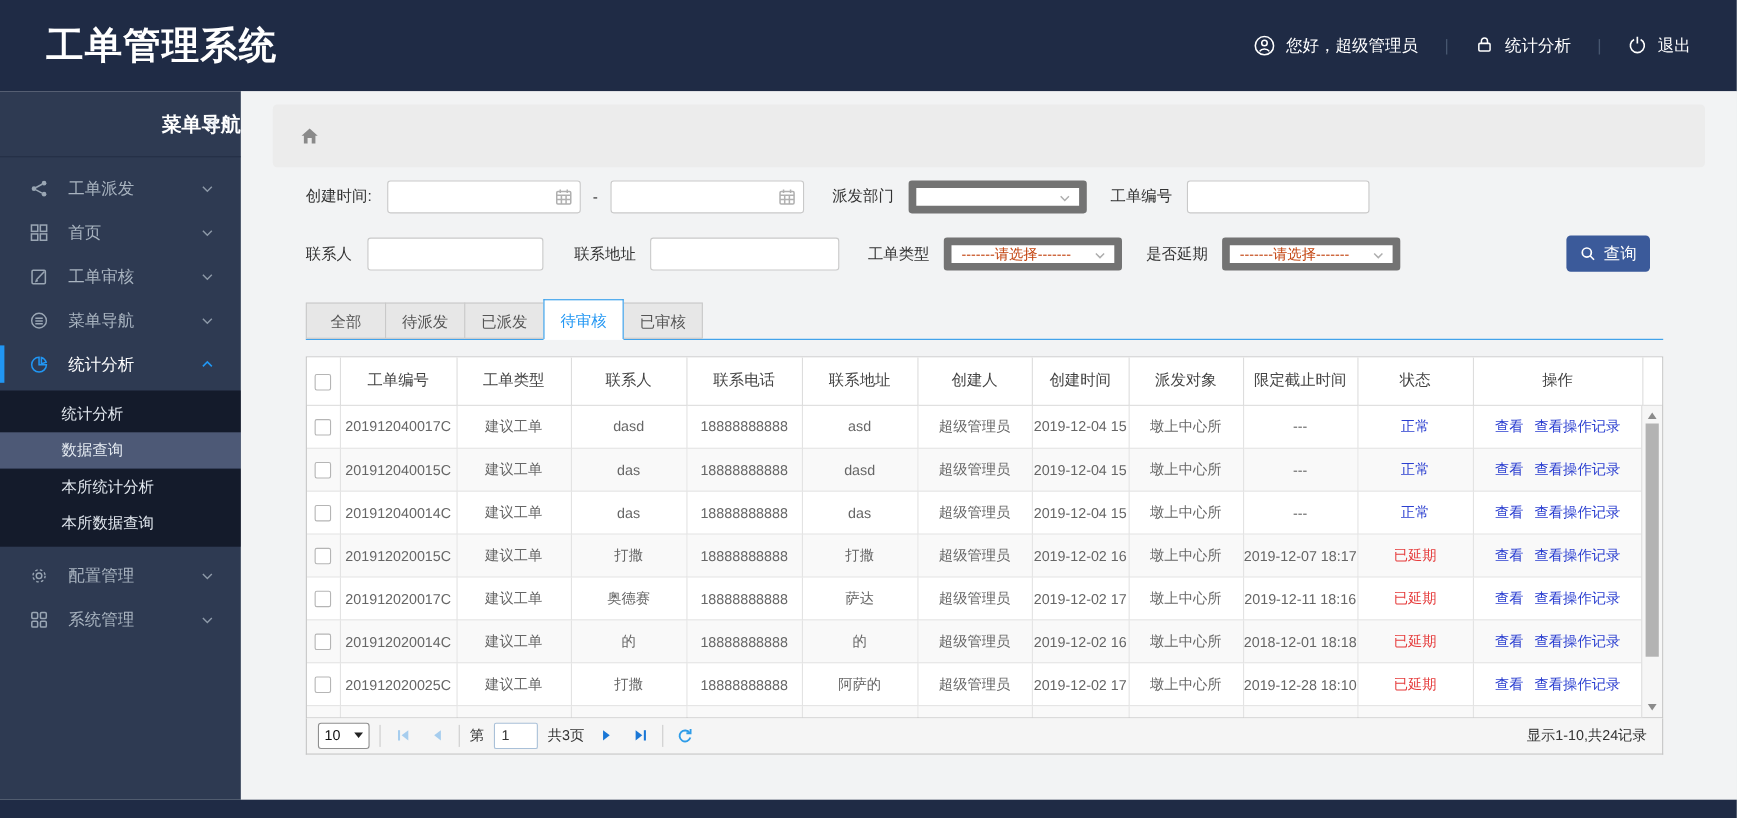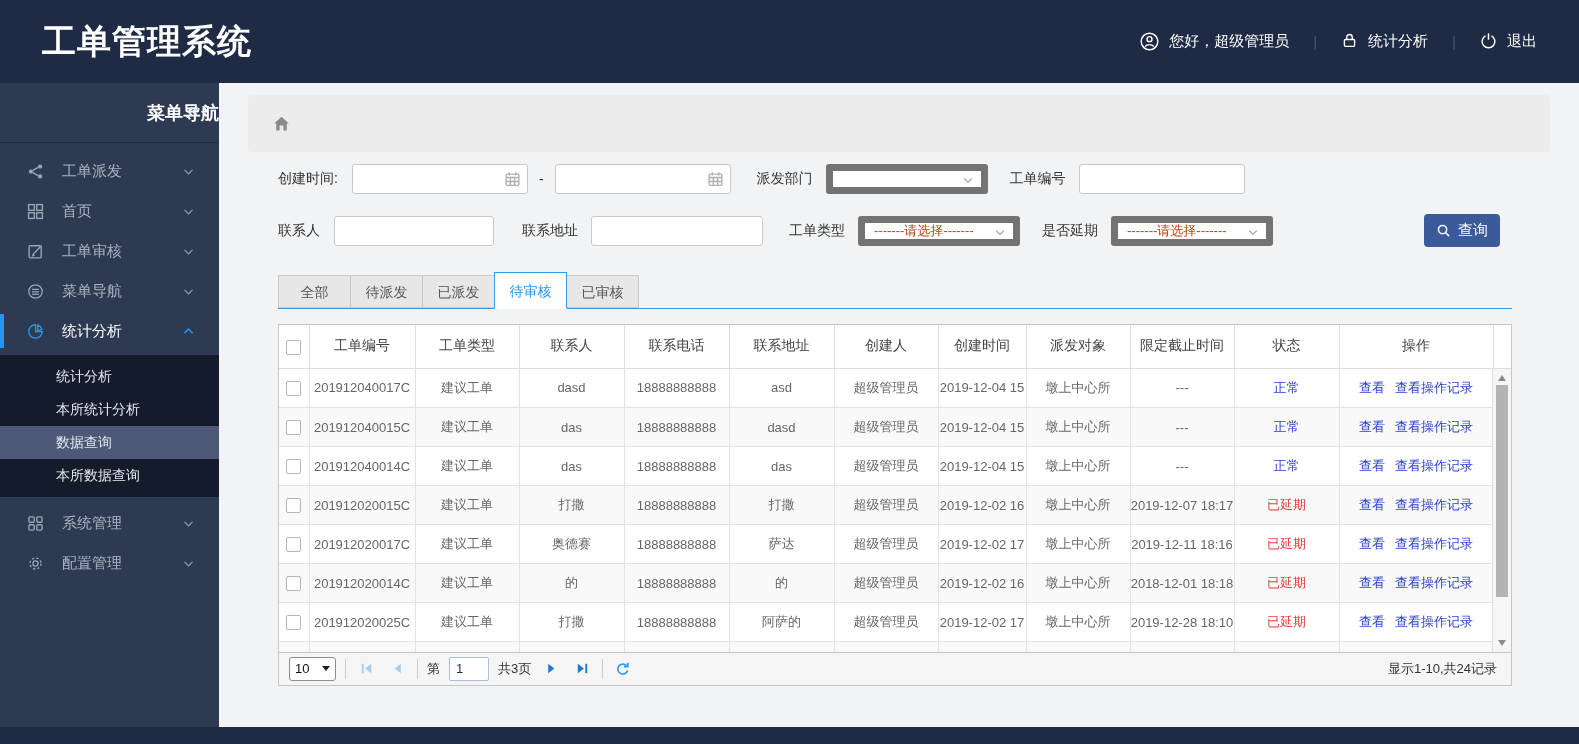--- a/index.html
+++ b/index.html
@@ -226,50 +226,50 @@
         <span>统计分析</span>
         <span class="chev icon">
           <svg width="13" height="13" viewBox="0 0 16 16" fill="none" stroke="#2196f3" stroke-width="1.8">
               <polyline points="3,10 8,5 13,10"></polyline>
             </svg>
         </span>
       </div>
 
       <div class="submenu">
         <div class="submenu-item">统计分析</div>
+        <div class="submenu-item selected">数据查询</div>
         <div class="submenu-item">本所统计分析</div>
-        <div class="submenu-item selected">数据查询</div>
         <div class="submenu-item">本所数据查询</div>
+      </div>
+
+      <div class="menu-item">
+        <span class="mi-icon icon">
+          <svg width="17" height="17" viewBox="0 0 16 16" fill="none" stroke="#9aa6b4" stroke-width="1.2">
+            <circle cx="8" cy="8" r="2.4"></circle>
+              <circle cx="8" cy="8" r="5.2" stroke-dasharray="2.2 1.9"></circle>
+          </svg>
+        </span>
+        <span>配置管理</span>
+        <span class="chev icon">
+          <svg width="13" height="13" viewBox="0 0 16 16" fill="none" stroke="#8d99a8" stroke-width="1.6">
+              <polyline points="3,6 8,11 13,6"></polyline>
+            </svg>
+        </span>
       </div>
 
       <div class="menu-item">
         <span class="mi-icon icon">
           <svg width="17" height="17" viewBox="0 0 16 16" fill="none" stroke="#9aa6b4" stroke-width="1.3">
             <rect x="1.8" y="1.8" width="5" height="5" rx="1"></rect>
               <rect x="9.2" y="1.8" width="5" height="5" rx="1"></rect>
             <rect x="1.8" y="9.2" width="5" height="5" rx="1"></rect>
               <rect x="9.2" y="9.2" width="5" height="5" rx="1"></rect>
           </svg>
         </span>
         <span>系统管理</span>
-        <span class="chev icon">
-          <svg width="13" height="13" viewBox="0 0 16 16" fill="none" stroke="#8d99a8" stroke-width="1.6">
-              <polyline points="3,6 8,11 13,6"></polyline>
-            </svg>
-        </span>
-      </div>
-
-      <div class="menu-item">
-        <span class="mi-icon icon">
-          <svg width="17" height="17" viewBox="0 0 16 16" fill="none" stroke="#9aa6b4" stroke-width="1.2">
-            <circle cx="8" cy="8" r="2.4"></circle>
-              <circle cx="8" cy="8" r="5.2" stroke-dasharray="2.2 1.9"></circle>
-          </svg>
-        </span>
-        <span>配置管理</span>
         <span class="chev icon">
           <svg width="13" height="13" viewBox="0 0 16 16" fill="none" stroke="#8d99a8" stroke-width="1.6">
               <polyline points="3,6 8,11 13,6"></polyline>
             </svg>
         </span>
       </div>
 
     </div>
   </div>
 

